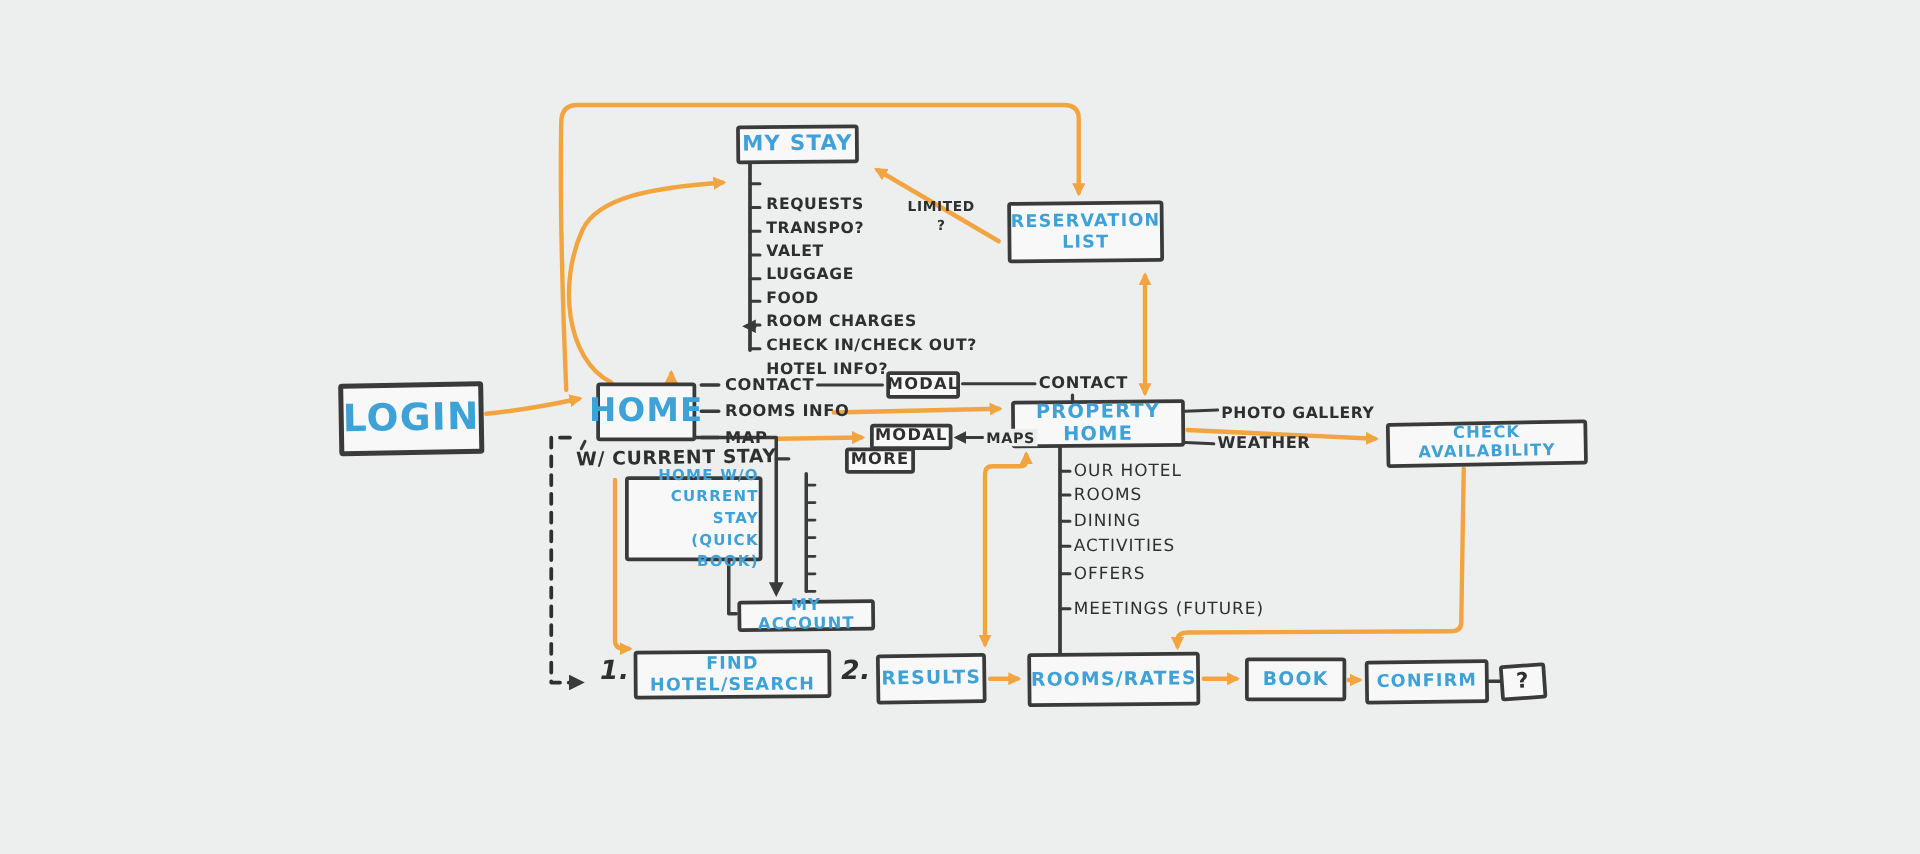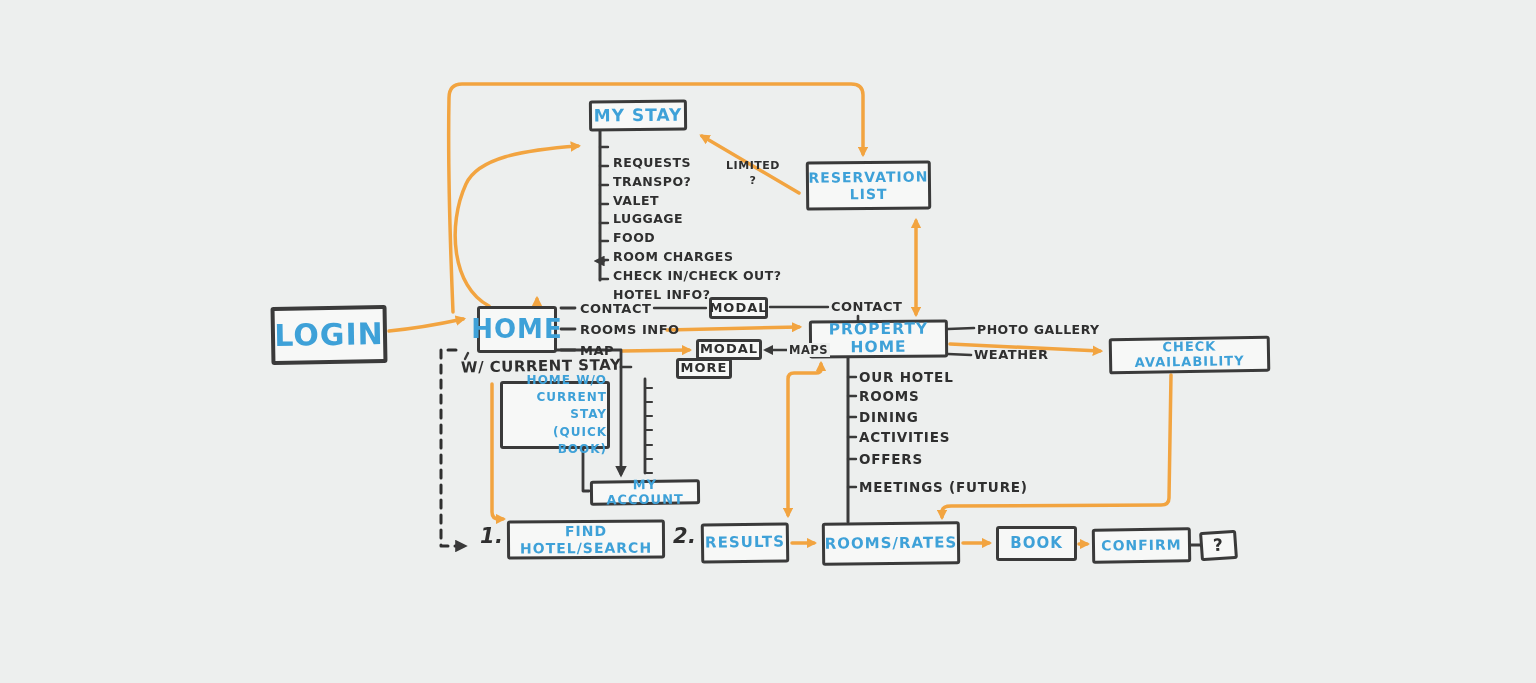--- a/index.html
+++ b/index.html
@@ -10,21 +10,21 @@
        display:flex;align-items:center;justify-content:center;text-align:center;
        font-weight:bold;letter-spacing:1px;color:#3ea1d8;box-sizing:border-box;line-height:1.15;}
   .inktext{color:#2f2f2f;}
   .lbl{position:absolute;font-weight:bold;color:#2f2f2f;letter-spacing:0.5px;white-space:nowrap;}
   .list{position:absolute;font-weight:bold;color:#2f2f2f;letter-spacing:0.5px;}
   .list .li{white-space:nowrap;}
   .mystay-list{left:613px;top:154px;font-size:12.5px;}
   .mystay-list .li{height:18.8px;line-height:18.8px;}
   .more-list{left:655px;top:381px;font-size:11px;}
   .more-list .li{height:14.6px;line-height:14.6px;}
-  .plabel{position:absolute;left:859px;font-weight:bold;color:#2f2f2f;
+  .plabel{position:absolute;left:859px;font-weight:normal;color:#2f2f2f;
           font-size:13.5px;letter-spacing:0.8px;white-space:nowrap;}
 </style>
 </head>
 <body>
 
 <div class="board">
 
   <svg class="wires" viewBox="0 0 1536 683">
     <defs>
       <marker id="oa" viewBox="0 0 10 10" refX="7" refY="5" markerWidth="3" markerHeight="3" orient="auto-start-reverse">

